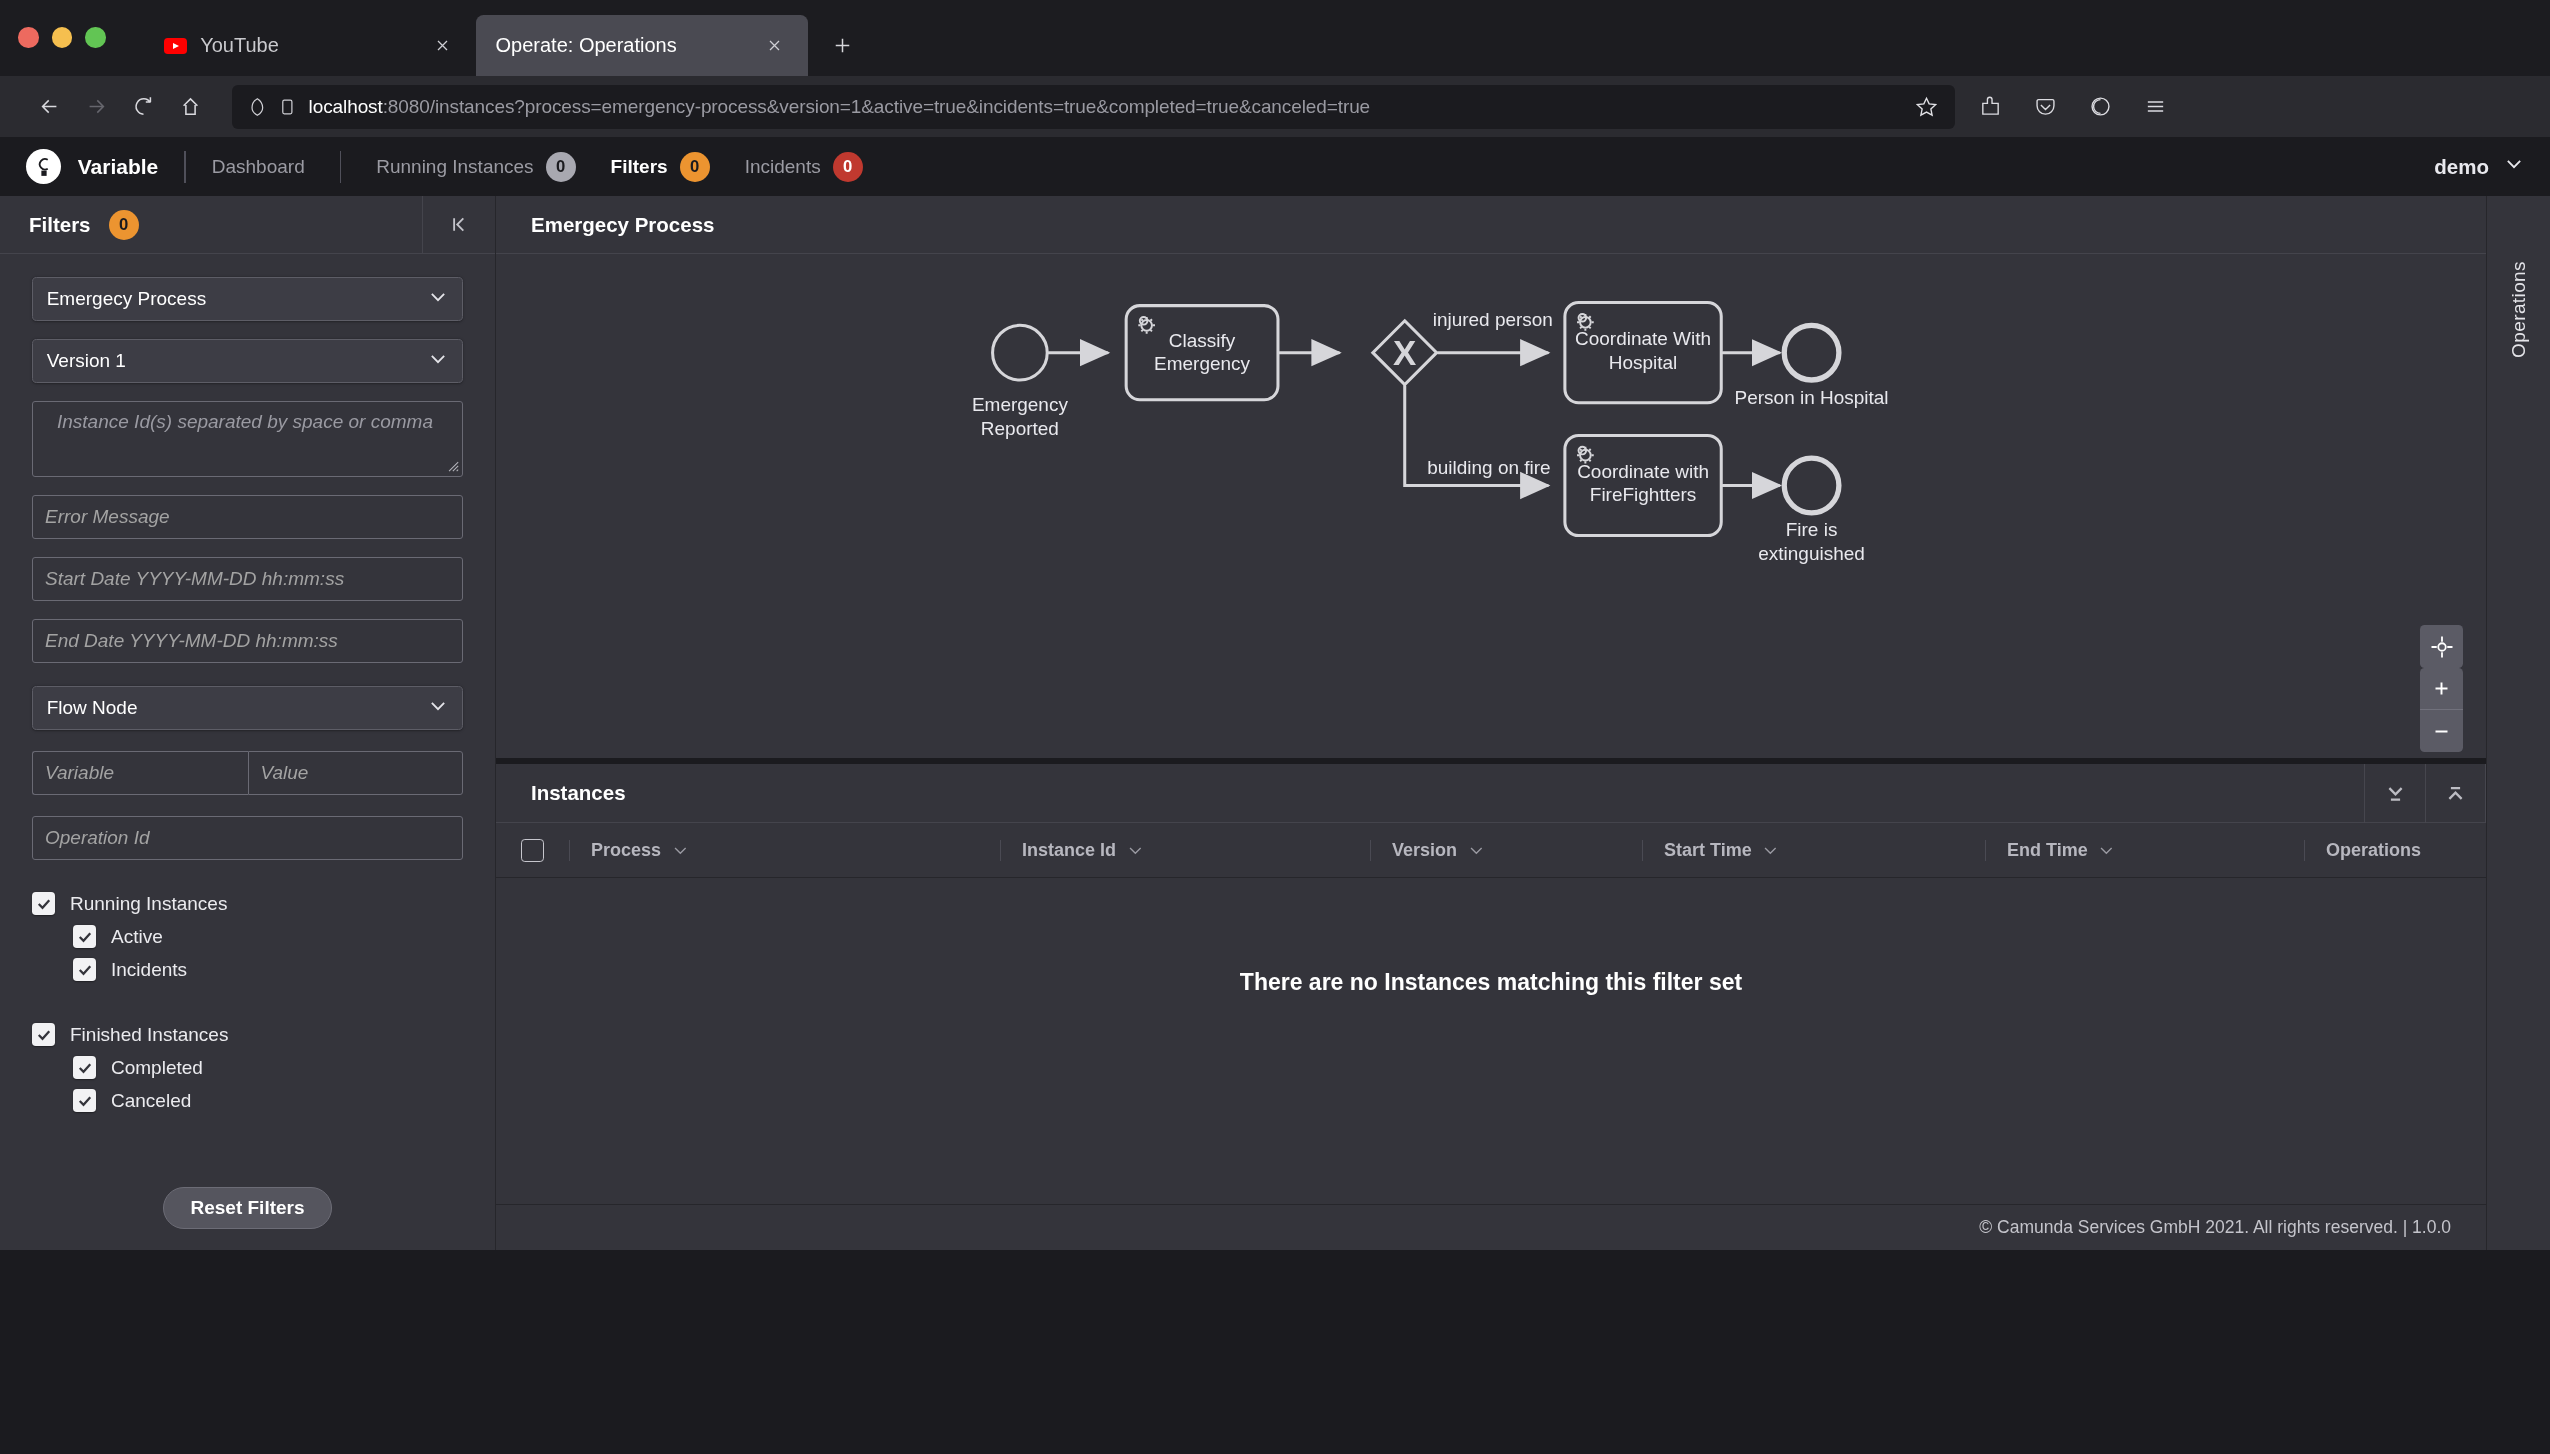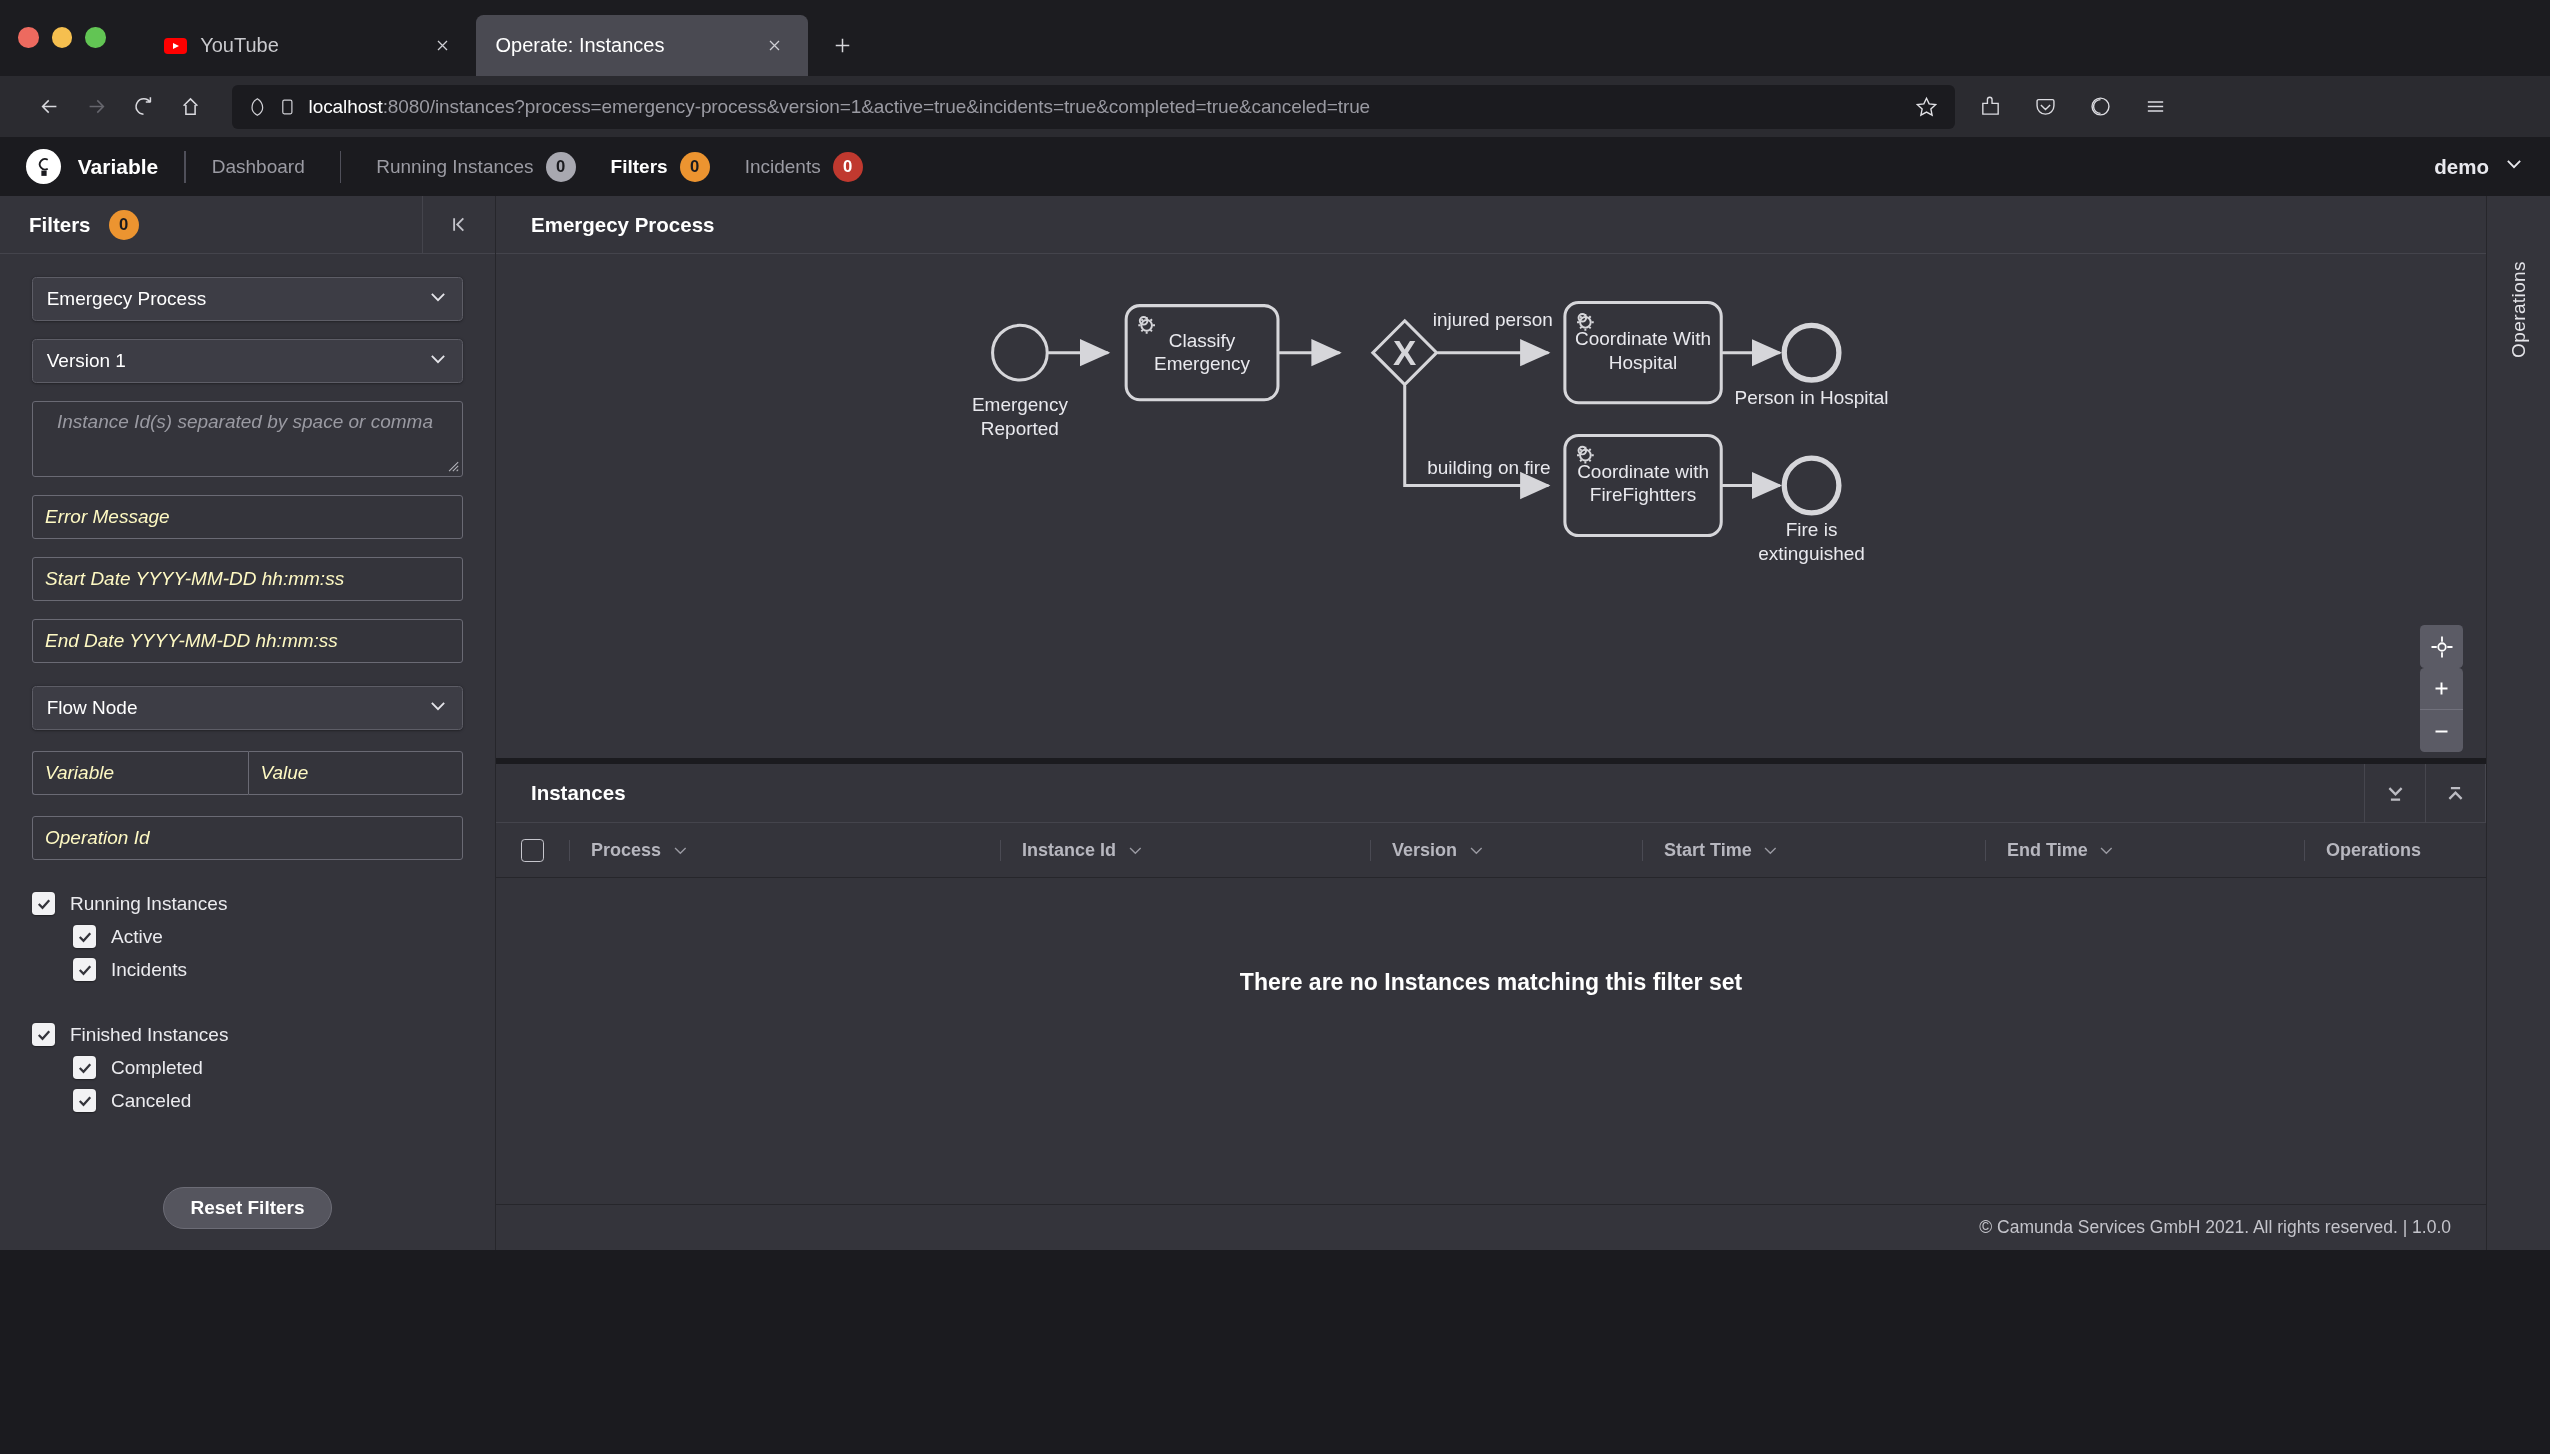--- a/index.html
+++ b/index.html
@@ -141,21 +141,21 @@
   .fld-select span.lbl { flex: 1; }
   .fld-select svg { width: 20px; height: 20px; color: #e4e4e9; }
   .fld-textarea {
     width: 100%; height: 76px; background: #34343b; border: 0.8px solid #6a6a74;
     border-radius: 3px; color: #9a9aa2; font-size: 19px; font-style: italic;
     padding: 9px 24px; position: relative; overflow: hidden;
   }
   .resize-h { position: absolute; right: 1.5px; bottom: 1.5px; width: 16.7px; height: 16.7px; }
   .fld-input {
     width: 100%; height: 44px; background: #34343b; border: 0.8px solid #6a6a74;
-    border-radius: 3px; color: #fef9c3; font-size: 19px; font-style: italic;
+    border-radius: 3px; color: #a3a3a3; font-size: 19px; font-style: italic;
     padding: 0 12px; display:flex; align-items:center;
   }
   .pair { display: flex; width: 100%; }
   .pair .fld-input:first-child { border-radius: 3px 0 0 3px; border-right: none; }
   .pair .fld-input:last-child { border-radius: 0 3px 3px 0; }
 
   .checks { margin-top: 27px; }
   .chk-row { display: flex; align-items: center; height: 33px; }
   .chk-row.indent { padding-left: 41px; }
   .chk {
@@ -267,21 +267,21 @@
       <div class="tab inactive">
         <span class="tab-favicon"></span>
         <span class="tab-title">YouTube</span>
         <span class="tab-close">
           <svg viewBox="0 0 20 20" fill="none" stroke="currentColor" stroke-width="1.7">
               <path d="M4 4 L16 16 M16 4 L4 16"></path>
             </svg>
         </span>
       </div>
       <div class="tab active">
-        <span class="tab-title">Operate: Instances</span>
+        <span class="tab-title">Operate: Operations</span>
         <span class="tab-close">
           <svg viewBox="0 0 20 20" fill="none" stroke="currentColor" stroke-width="1.7">
               <path d="M4 4 L16 16 M16 4 L4 16"></path>
             </svg>
         </span>
       </div>
       <div class="newtab">
         <svg viewBox="0 0 28 28" fill="none" stroke="currentColor" stroke-width="2">
             <path d="M14 5 V23 M5 14 H23"></path>
           </svg>

